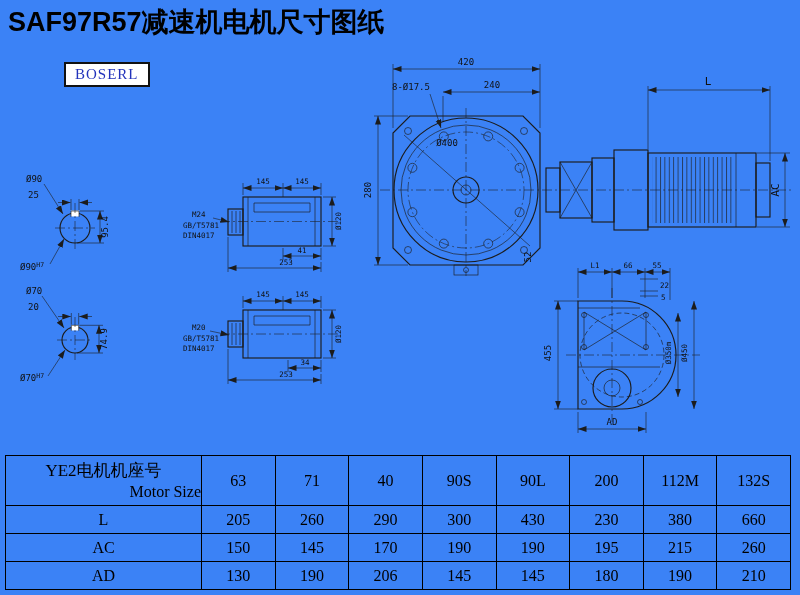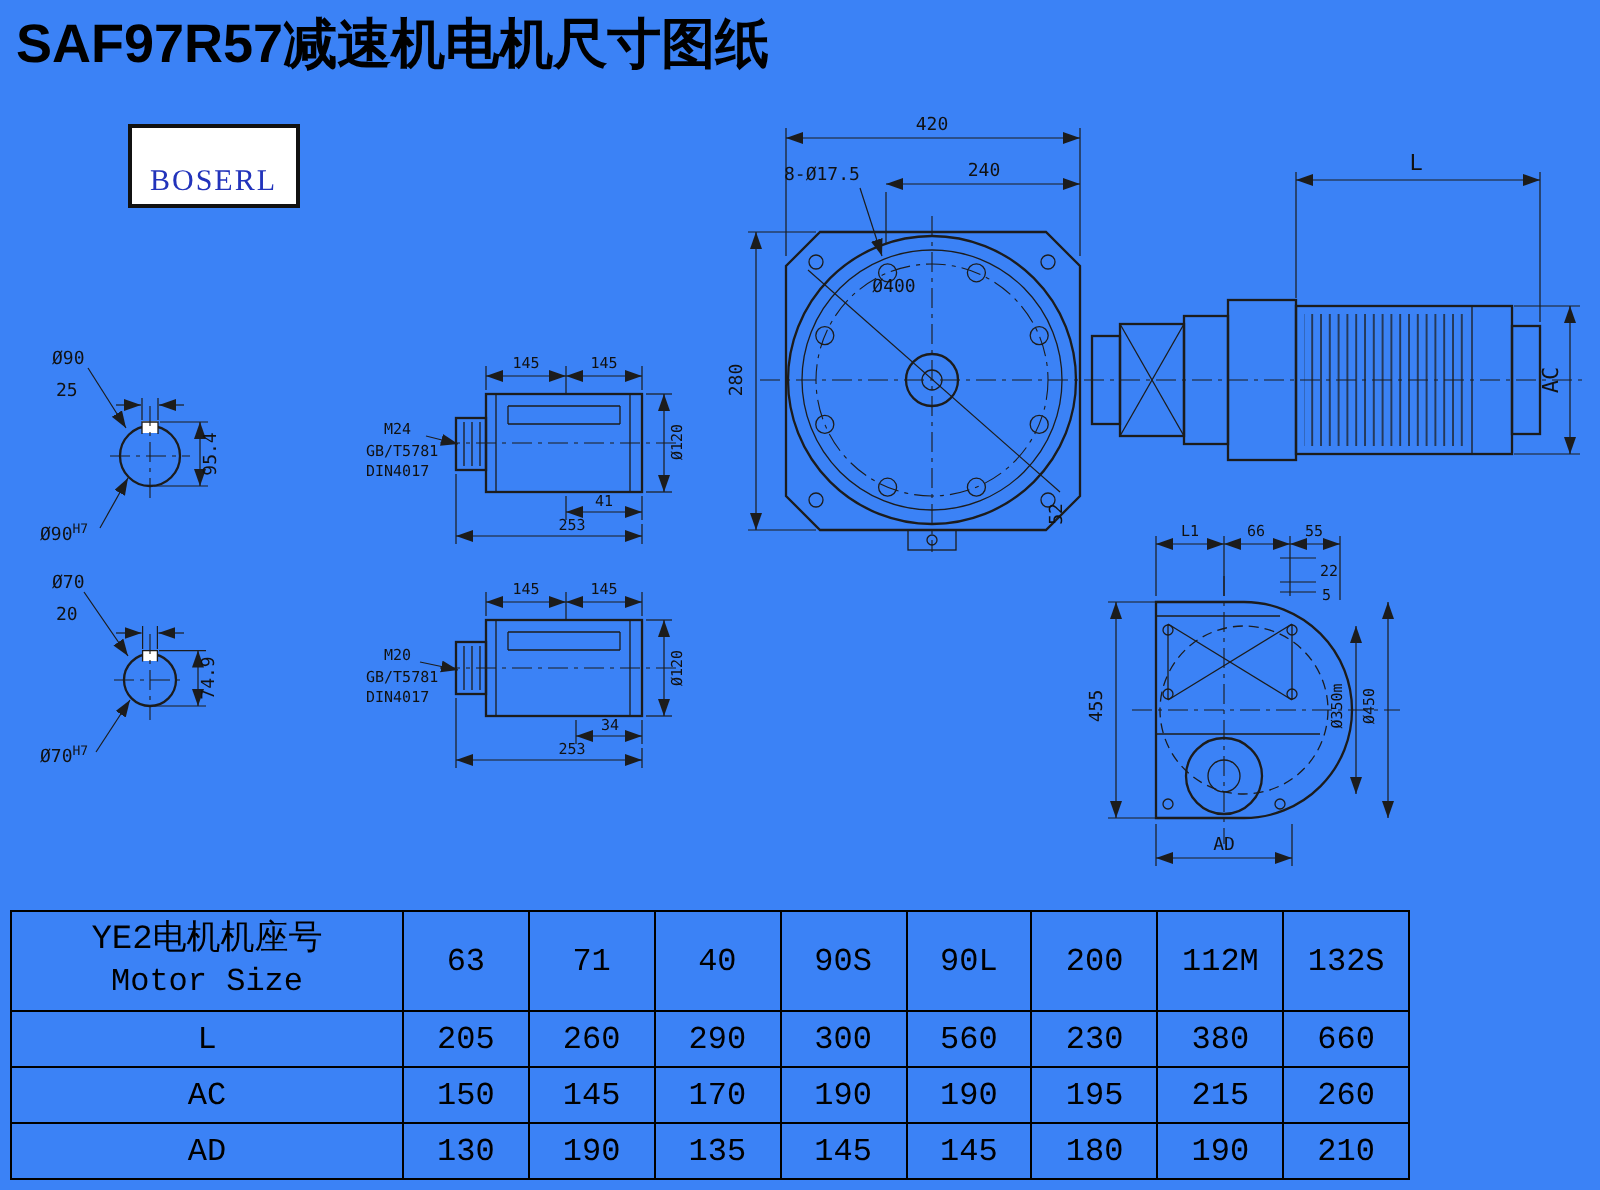--- a/index.html
+++ b/index.html
@@ -1,40 +1,40 @@
 <!DOCTYPE html>
 <html><head>
 <meta charset="utf-8">
 <style>
   html,body { margin:0; padding:0; background:#fff; }
   .page { position:relative; width:800px; height:595px; background:#3b82f6; overflow:hidden;
           font-family:"Liberation Sans", sans-serif; color:#000; }
   .title { position:absolute; top:4px; left:8px; margin:0; font-size:27px; font-weight:700;
            letter-spacing:0; font-family:"Liberation Sans", sans-serif; }
-  .logo-box { position:absolute; top:62px; left:64px; border:2px solid #111; padding:18px 9px 2px; background:#fff; }
+  .logo-box { position:absolute; top:62px; left:64px; border:2px solid #111; padding:1px 9px 2px; background:#fff; }
   .logo-box span { font-family:"Liberation Serif", serif; font-size:15px; color:#2233bb; letter-spacing:1px; }
   svg.drawing { position:absolute; top:50px; left:0; }
   .ol { fill:none; stroke:#1c1c1c; stroke-width:1.15; }
   .tl { fill:none; stroke:#1c1c1c; stroke-width:0.65; }
   .dl { fill:none; stroke:#1c1c1c; stroke-width:0.6; }
   .cl { fill:none; stroke:#1c1c1c; stroke-width:0.55; stroke-dasharray:10 3 2 3; }
   .dash { stroke-dasharray:5 3; }
   .wf { fill:#fff; stroke:none; }
   text.dim { font-family:"DejaVu Sans Mono", monospace; font-size:9px; fill:#111; }
   text.dim.sm { font-size:7.5px; }
   text.dim.lg { font-size:11px; }
-  table.dims { position:absolute; top:455px; left:5px; width:700px; border-collapse:collapse;
-               table-layout:fixed; font-family:Liberation Mono, monospace; }
+  table.dims { position:absolute; top:455px; left:5px; width:786px; border-collapse:collapse;
+               table-layout:fixed; font-family:Liberation Serif, serif; }
   table.dims th, table.dims td { border:1.4px solid #000; text-align:center; vertical-align:middle;
                padding:0; font-weight:400; font-size:16px; }
   table.dims .lblcol { width:195px; }
   tr.hdr-row { height:50px; }
   tr.data-row { height:28px; }
   .cn { font-size:17px; line-height:1.25; }
-  .en { font-size:16px; line-height:1.2; }
+  .en { font-size:16px; line-height:1.2;text-align:right; }
 </style>
 </head>
 <body>
 
 <div class="page">
 
   <h1 class="title">SAF97R57减速机电机尺寸图纸</h1>
 
   <div class="logo-box">
     <span>BOSERL</span>
@@ -321,41 +321,41 @@
         <th>200</th>
         <th>112M</th>
         <th>132S</th>
       </tr>
       <tr class="data-row">
         <td class="lblcol">L</td>
         <td>205</td>
         <td>260</td>
         <td>290</td>
         <td>300</td>
-        <td>560</td>
+        <td>430</td>
         <td>230</td>
         <td>380</td>
         <td>660</td>
       </tr>
       <tr class="data-row">
         <td class="lblcol">AC</td>
         <td>150</td>
         <td>145</td>
         <td>170</td>
         <td>190</td>
         <td>190</td>
         <td>195</td>
         <td>215</td>
         <td>260</td>
       </tr>
       <tr class="data-row">
         <td class="lblcol">AD</td>
         <td>130</td>
         <td>190</td>
-        <td>135</td>
+        <td>206</td>
         <td>145</td>
         <td>145</td>
         <td>180</td>
         <td>190</td>
         <td>210</td>
       </tr>
     </tbody>
   </table>
 
 </div>

